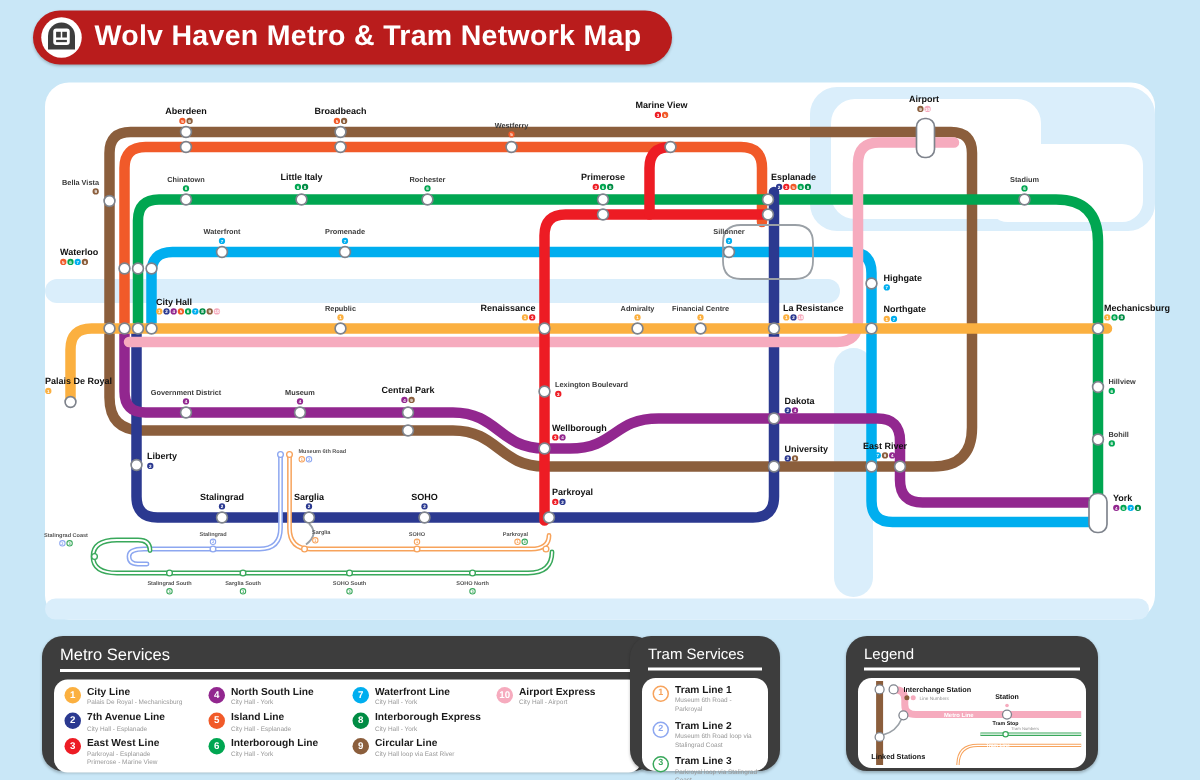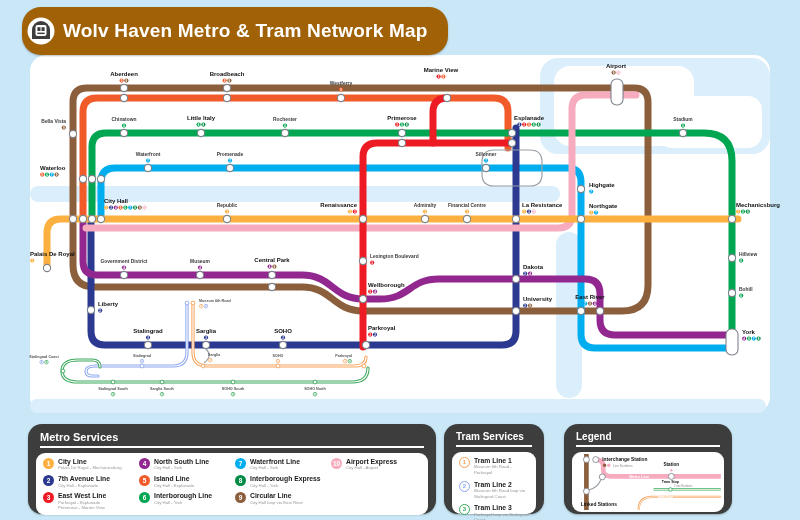--- a/index.html
+++ b/index.html
@@ -1,23 +1,23 @@
 <!DOCTYPE html>
 <html><head>
 <meta charset="utf-8">
 <style>
   html,body{margin:0;padding:0}
   body{width:800px;height:520px;background:#c9e7f7;position:relative;overflow:hidden;
        font-family:"Liberation Sans",sans-serif;}
   #map{position:absolute;left:0;top:0}
-  .title-pill{position:absolute;left:22px;top:7px;height:48px;background:#a16207;border-radius:19px;
+  .title-pill{position:absolute;left:22px;top:7px;height:36px;background:#b91c1c;border-radius:19px;
       display:flex;align-items:center;gap:7px;padding:0 20px 0 4px;box-shadow:0 1px 2px rgba(0,0,0,.25)}
   .title-pill span{color:#fff;font-weight:bold;font-size:19px;letter-spacing:.2px;white-space:nowrap}
   .panel{position:absolute;background:#3d3d3d;border-radius:14px;box-shadow:0 1px 2px rgba(0,0,0,.25)}
-  .phead{color:#fff;font-weight:bold;font-size:11px;margin:7px 12px 4px 12px;padding-bottom:3px;border-bottom:2px solid #fff}
+  .phead{color:#fff;font-weight:normal;font-size:11px;margin:7px 12px 4px 12px;padding-bottom:3px;border-bottom:2px solid #fff}
   .pbody{background:#fff;border-radius:9px;margin:5px 8px 8px 8px;padding:5px 7px;position:relative}
   .mcols{display:flex;gap:6px}
   .mcol{flex:1;display:flex;flex-direction:column;gap:4px}
   .mitem{display:flex;gap:4px;align-items:flex-start}
   .badge{width:11px;height:11px;border-radius:50%;color:#fff;font-size:6.5px;font-weight:bold;
          text-align:center;line-height:11px;flex:none}
   .tbadge{width:9px;height:9px;border-radius:50%;background:#fff;font-size:6px;font-weight:bold;
          text-align:center;line-height:9px;flex:none;border:1.3px solid}
   .mname{font-size:6.8px;font-weight:bold;color:#1a1a1a;line-height:1.1}
   .mdesc{font-size:4.3px;color:#979797;white-space:pre-line;line-height:1.3}
@@ -454,21 +454,21 @@
             <div class="">
               <div class="mname">Airport Express</div>
               <div class="mdesc">City Hall - Airport</div>
             </div>
           </div>
         </div>
       </div>
   </div>
 </div>
 
-<div class="panel" id="tram-pan" style="left:444px;top:424px;width:100px;height:90px">
+<div class="panel" id="tram-pan" style="left:420px;top:424px;width:100px;height:90px">
   <div class="phead" style="font-size:10px">Tram Services</div>
   <div class="pbody" style="height:52px">
     <div class="tcol" id="tram-col">
         <div class="mitem">
           <div class="tbadge" style="border-color: rgb(247, 163, 92); color: rgb(247, 163, 92);">1</div>
           <div class="">
             <div class="mname">Tram Line 1</div>
             <div class="mdesc">Museum 6th Road - Parkroyal</div>
           </div>
         </div>

